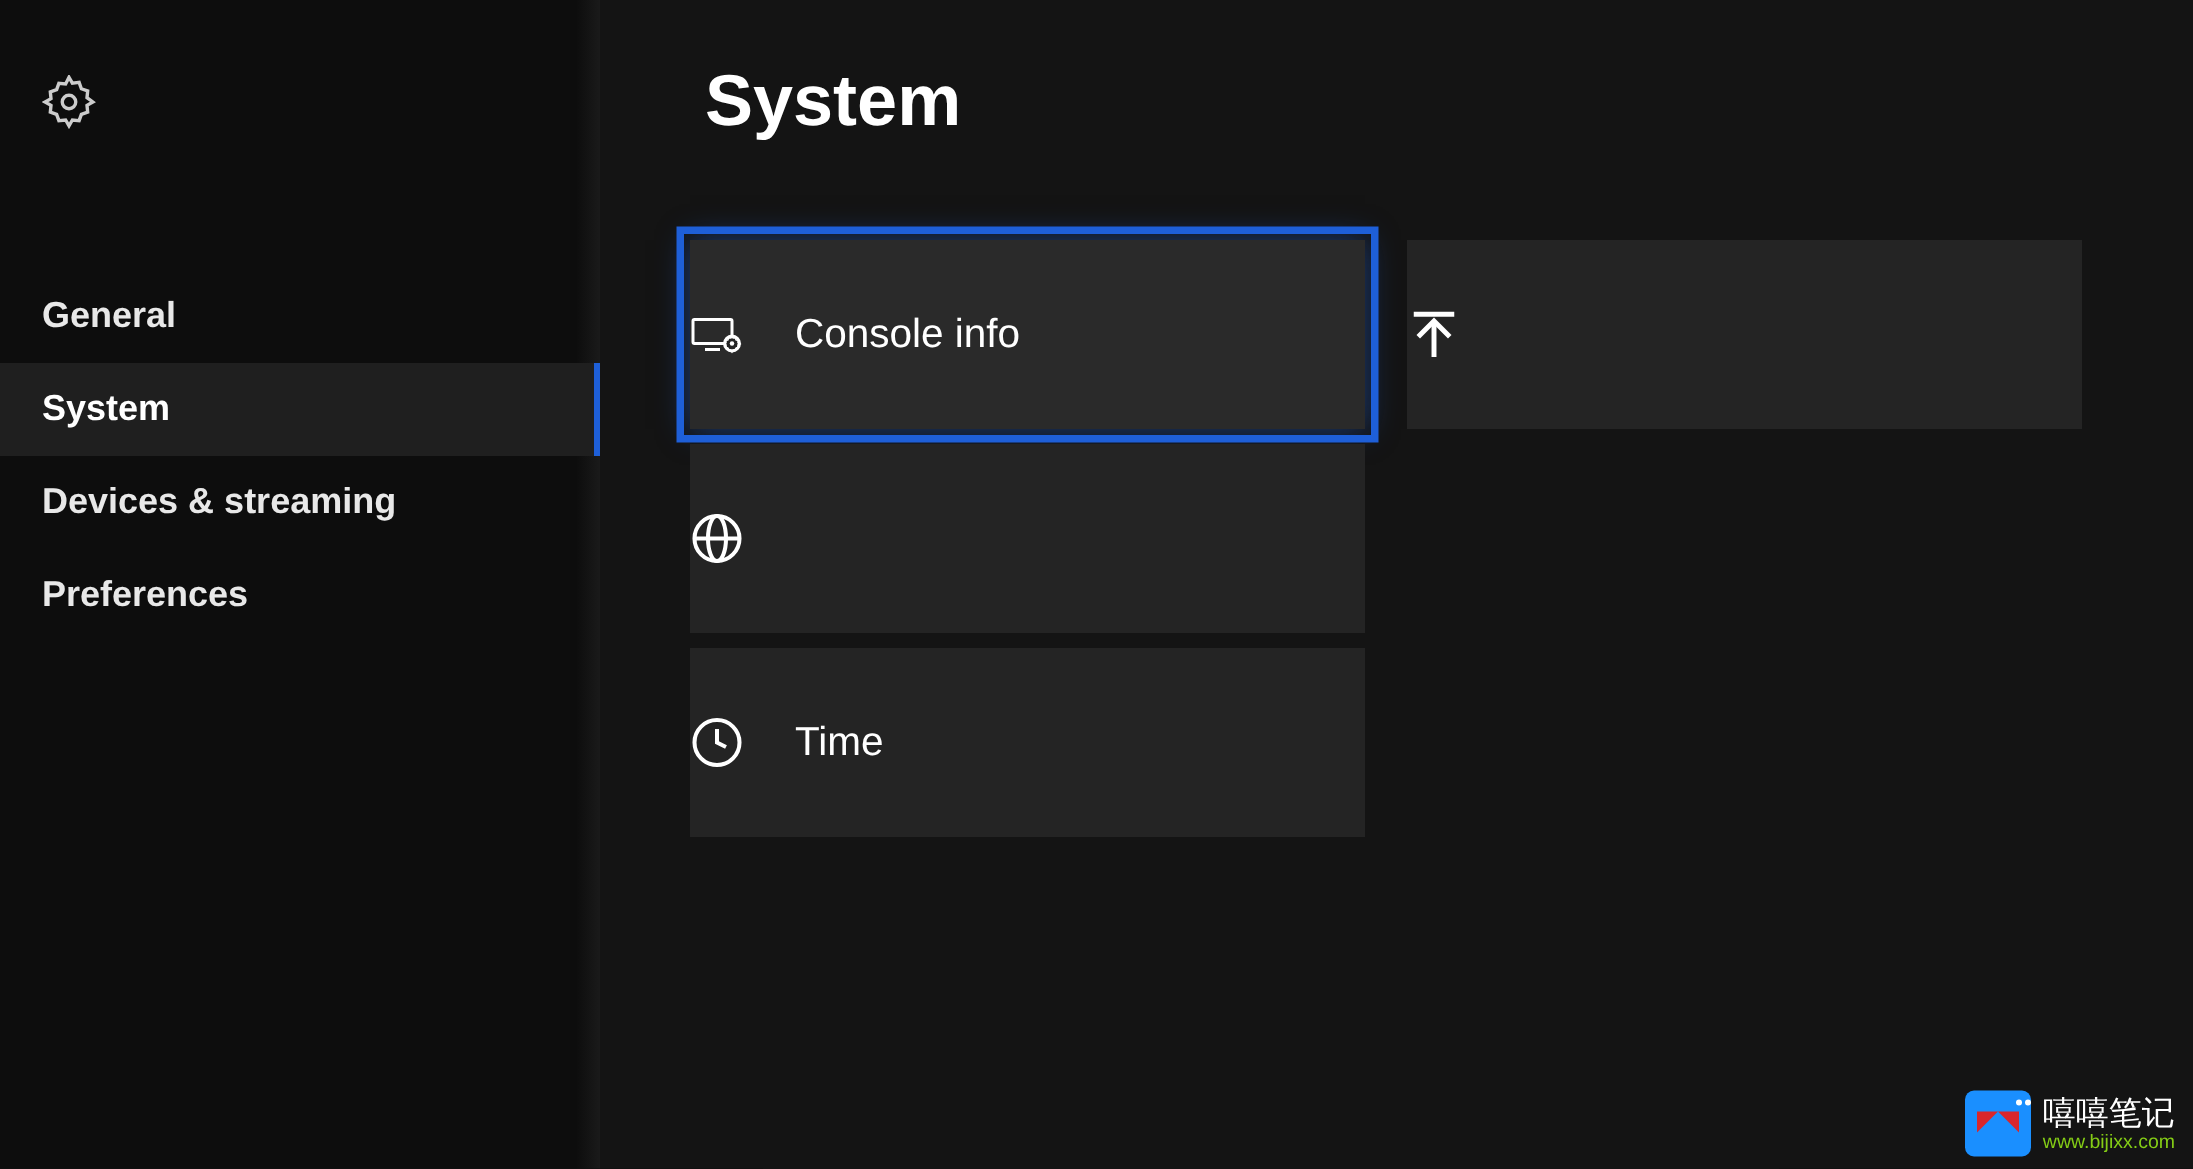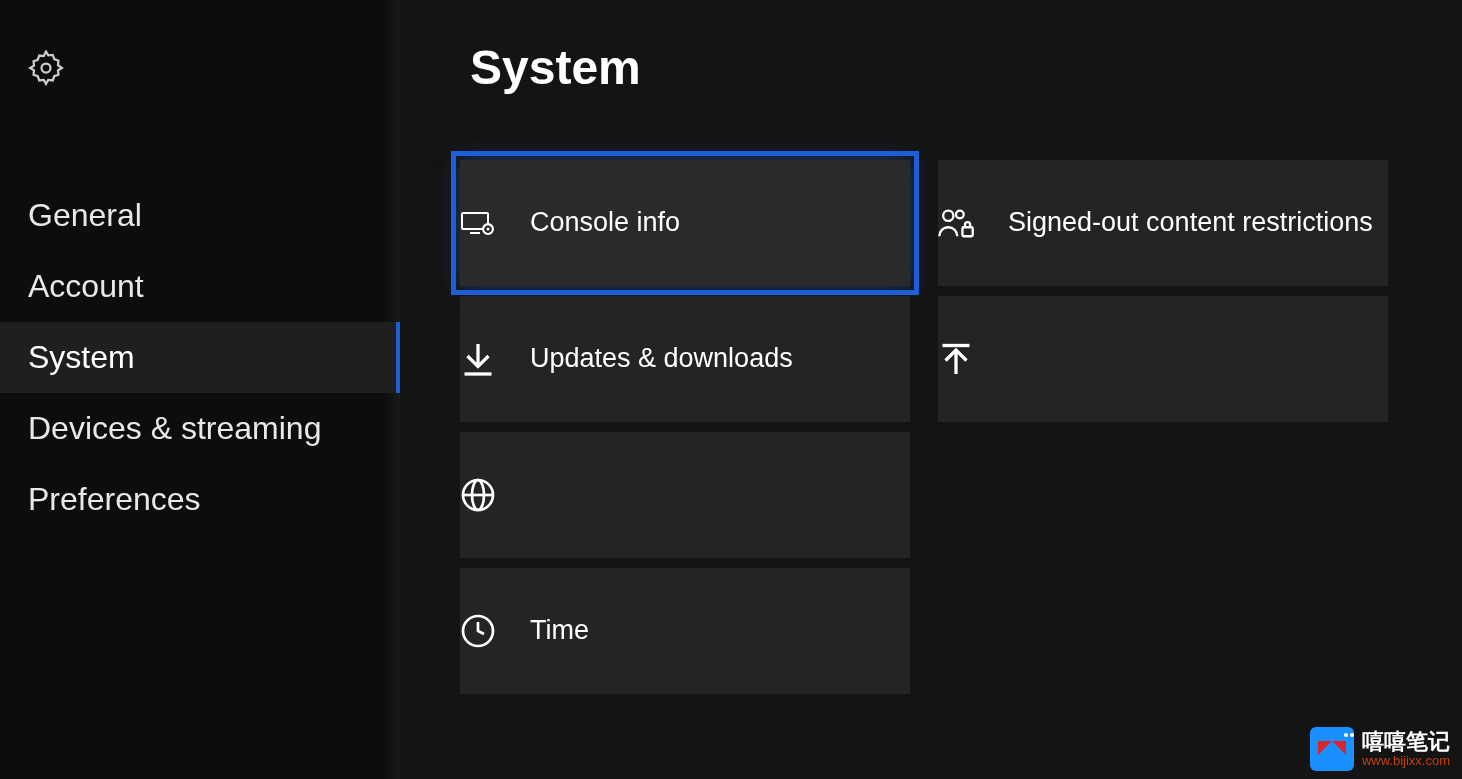--- a/index.html
+++ b/index.html
@@ -33,22 +33,22 @@
       color: #cccccc;
     }
     .nav {
       position: absolute;
       left: 0;
       top: 180px;
       width: 100%;
     }
     .nav-item {
       padding: 17px 28px;
-      font-size: 32px;
-      font-weight: 400;
+      font-size: 24px;
+      font-weight: 700;
       color: #e8e8e8;
       cursor: pointer;
       position: relative;
     }
     .nav-item.active {
       background: #1f1f1f;
       color: #ffffff;
     }
     .nav-item.active::after {
       content: '';
@@ -150,41 +150,40 @@
       width:4px;height:4px;border-radius:50%;background:#fff;
       box-shadow: 6px 0 0 #fff;
     }
     .wm-text {
       display: flex;
       flex-direction: column;
       line-height: 1.1;
     }
     .wm-cn {
       font-size: 22px;
-      font-weight: 700;
+      font-weight: 400;
       color: #ffffff;
     }
     .wm-url {
       font-size: 13px;
-      color: #c2410c;
+      color: #84cc16;
     }
   </style>
 </head>
 <body>
 
 <div class="sidebar">
   <span class="gear-icon">
     <svg viewBox="0 0 24 24" fill="none" stroke="currentColor" stroke-width="1.5">
       <circle cx="12" cy="12" r="3"></circle>
       <path d="M12 1l1.5 2.6 3-.3 1 2.8 2.8 1-.3 3L22.6 12l-2.6 1.5.3 3-2.8 1-1 2.8-3-.3L12 22.6l-1.5-2.6-3 .3-1-2.8-2.8-1 .3-3L1.4 12l2.6-1.5-.3-3 2.8-1 1-2.8 3 .3L12 1z"></path>
     </svg>
   </span>
   <div class="nav">
     <div class="nav-item"><span>General</span></div>
-    <div class="nav-item"><span>Account</span></div>
     <div class="nav-item active"><span>System</span></div>
     <div class="nav-item"><span>Devices &amp; streaming</span></div>
     <div class="nav-item"><span>Preferences</span></div>
   </div>
 </div>
 
 <div class="main">
   <h1 class="page-title">System</h1>
 
   <div class="tiles">
@@ -196,30 +195,20 @@
             <rect x="2" y="4" width="26" height="16" rx="1"></rect>
             <line x1="10" y1="24" x2="20" y2="24"></line>
             <circle cx="28" cy="20" r="5" fill="#242424"></circle>
             <circle cx="28" cy="20" r="1.5" fill="currentColor" stroke="none"></circle>
             <path d="M28 15l.7 1.3 1.5-.1.5 1.4 1.4.5-.1 1.5 1.3.7-1.3.7.1 1.5-1.4.5-.5 1.4-1.5-.1-.7 1.3-.7-1.3-1.5.1-.5-1.4-1.4-.5.1-1.5-1.3-.7 1.3-.7-.1-1.5 1.4-.5.5-1.4 1.5.1z" stroke-width="1"></path>
           </svg>
         </span>
         <span class="tile-label">Console info</span>
       </div>
 
-      <div class="tile">
-        <span class="tile-icon">
-          <svg viewBox="0 0 24 24" fill="none" stroke="currentColor" stroke-width="2.2">
-            <line x1="12" y1="2" x2="12" y2="16"></line>
-            <polyline points="5,10 12,17 19,10"></polyline>
-            <line x1="3" y1="22" x2="21" y2="22"></line>
-          </svg>
-        </span>
-        <span class="tile-label">Updates &amp; downloads</span>
-      </div>
 
       <div class="tile">
         <span class="tile-icon">
           <svg viewBox="0 0 24 24" fill="none" stroke="currentColor" stroke-width="1.8">
             <circle cx="12" cy="12" r="10"></circle>
             <ellipse cx="12" cy="12" rx="4" ry="10"></ellipse>
             <line x1="2" y1="12" x2="22" y2="12"></line>
           </svg>
         </span>
       </div>
@@ -232,32 +221,20 @@
           </svg>
         </span>
         <span class="tile-label">Time</span>
       </div>
 
     </div>
 
     <div class="column">
 
 
-      <div class="tile">
-        <span class="tile-icon">
-          <svg viewBox="0 0 28 24" fill="none" stroke="currentColor" stroke-width="1.8">
-            <circle cx="8" cy="6" r="4"></circle>
-            <path d="M1 22c0-4 3-7 7-7s7 3 7 7"></path>
-            <circle cx="17" cy="5" r="3"></circle>
-            <rect x="19" y="15" width="8" height="7" rx="1"></rect>
-            <path d="M21 15v-2a2 2 0 0 1 4 0v2"></path>
-          </svg>
-        </span>
-        <span class="tile-label">Signed-out content restrictions</span>
-      </div>
 
       <div class="tile">
         <span class="tile-icon">
           <svg viewBox="0 0 24 24" fill="none" stroke="currentColor" stroke-width="2.2">
             <line x1="3" y1="3" x2="21" y2="3"></line>
             <line x1="12" y1="22" x2="12" y2="7"></line>
             <polyline points="5,13 12,6 19,13"></polyline>
           </svg>
         </span>
       </div>

